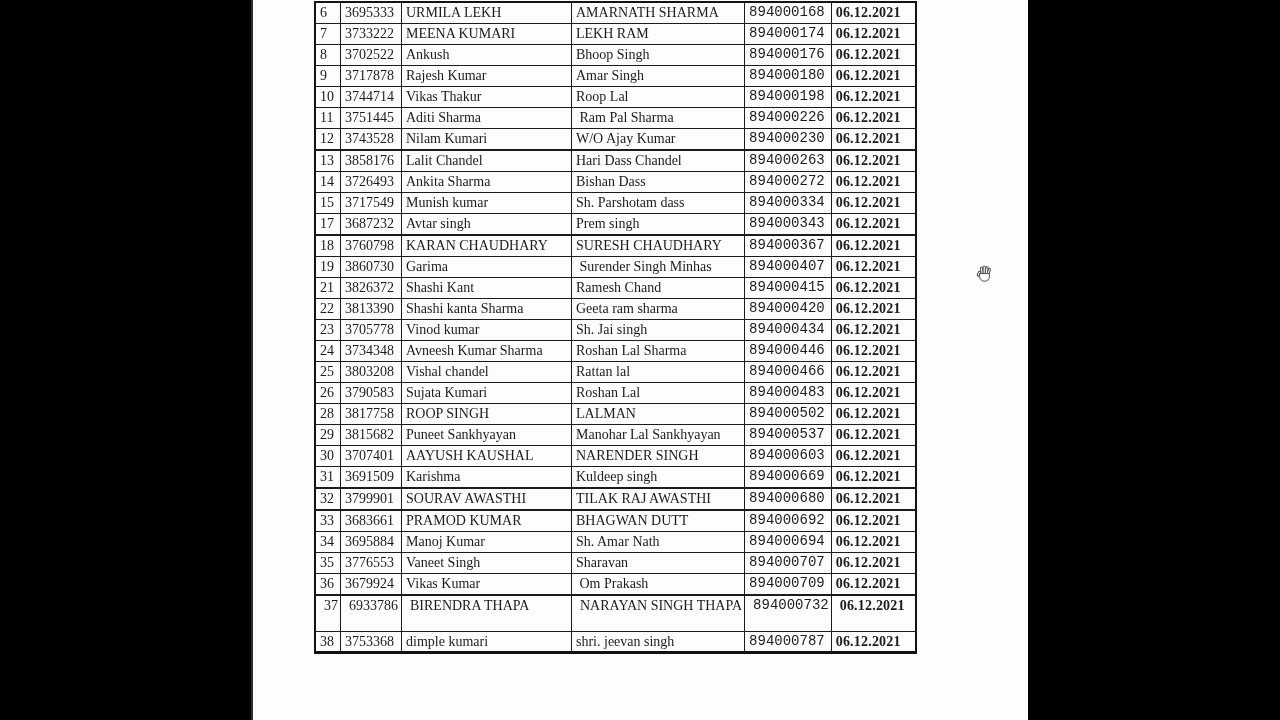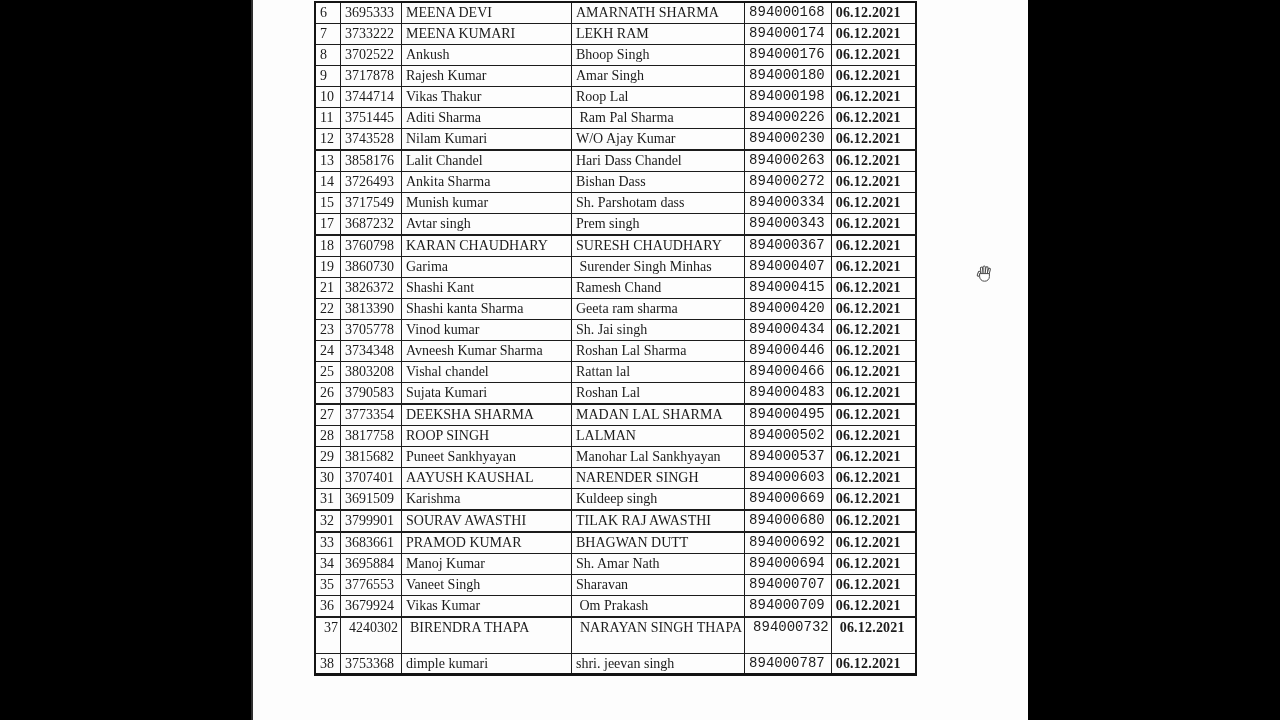--- a/index.html
+++ b/index.html
@@ -73,21 +73,21 @@
         <col class="col-reg">
         <col class="col-name">
         <col class="col-father">
         <col class="col-roll">
         <col class="col-date">
       </colgroup>
       <tbody id="table-body">
           <tr>
             <td class="c-sr">6</td>
             <td class="c-reg">3695333</td>
-            <td class="c-name">MEENA DEVI</td>
+            <td class="c-name">URMILA LEKH</td>
             <td class="c-father">AMARNATH SHARMA</td>
             <td class="c-roll">894000168</td>
             <td class="c-date">06.12.2021</td>
           </tr>
           <tr>
             <td class="c-sr">7</td>
             <td class="c-reg">3733222</td>
             <td class="c-name">MEENA KUMARI</td>
             <td class="c-father">LEKH RAM</td>
             <td class="c-roll">894000174</td>
@@ -222,28 +222,20 @@
             <td class="c-date">06.12.2021</td>
           </tr>
           <tr>
             <td class="c-sr">26</td>
             <td class="c-reg">3790583</td>
             <td class="c-name">Sujata Kumari</td>
             <td class="c-father">Roshan Lal</td>
             <td class="c-roll">894000483</td>
             <td class="c-date">06.12.2021</td>
           </tr>
-          <tr class="thick-top">
-            <td class="c-sr">27</td>
-            <td class="c-reg">3773354</td>
-            <td class="c-name">DEEKSHA SHARMA</td>
-            <td class="c-father">MADAN LAL SHARMA</td>
-            <td class="c-roll">894000495</td>
-            <td class="c-date">06.12.2021</td>
-          </tr>
           <tr>
             <td class="c-sr">28</td>
             <td class="c-reg">3817758</td>
             <td class="c-name">ROOP SINGH</td>
             <td class="c-father">LALMAN</td>
             <td class="c-roll">894000502</td>
             <td class="c-date">06.12.2021</td>
           </tr>
           <tr>
             <td class="c-sr">29</td>
@@ -304,21 +296,21 @@
           <tr>
             <td class="c-sr">36</td>
             <td class="c-reg">3679924</td>
             <td class="c-name">Vikas Kumar</td>
             <td class="c-father"> Om Prakash</td>
             <td class="c-roll">894000709</td>
             <td class="c-date">06.12.2021</td>
           </tr>
           <tr class="tall thick-top">
             <td class="c-sr">37</td>
-            <td class="c-reg">4240302</td>
+            <td class="c-reg">6933786</td>
             <td class="c-name">BIRENDRA THAPA</td>
             <td class="c-father">NARAYAN SINGH THAPA</td>
             <td class="c-roll">894000732</td>
             <td class="c-date">06.12.2021</td>
           </tr>
           <tr class="last">
             <td class="c-sr">38</td>
             <td class="c-reg">3753368</td>
             <td class="c-name">dimple kumari</td>
             <td class="c-father">shri. jeevan singh</td>

